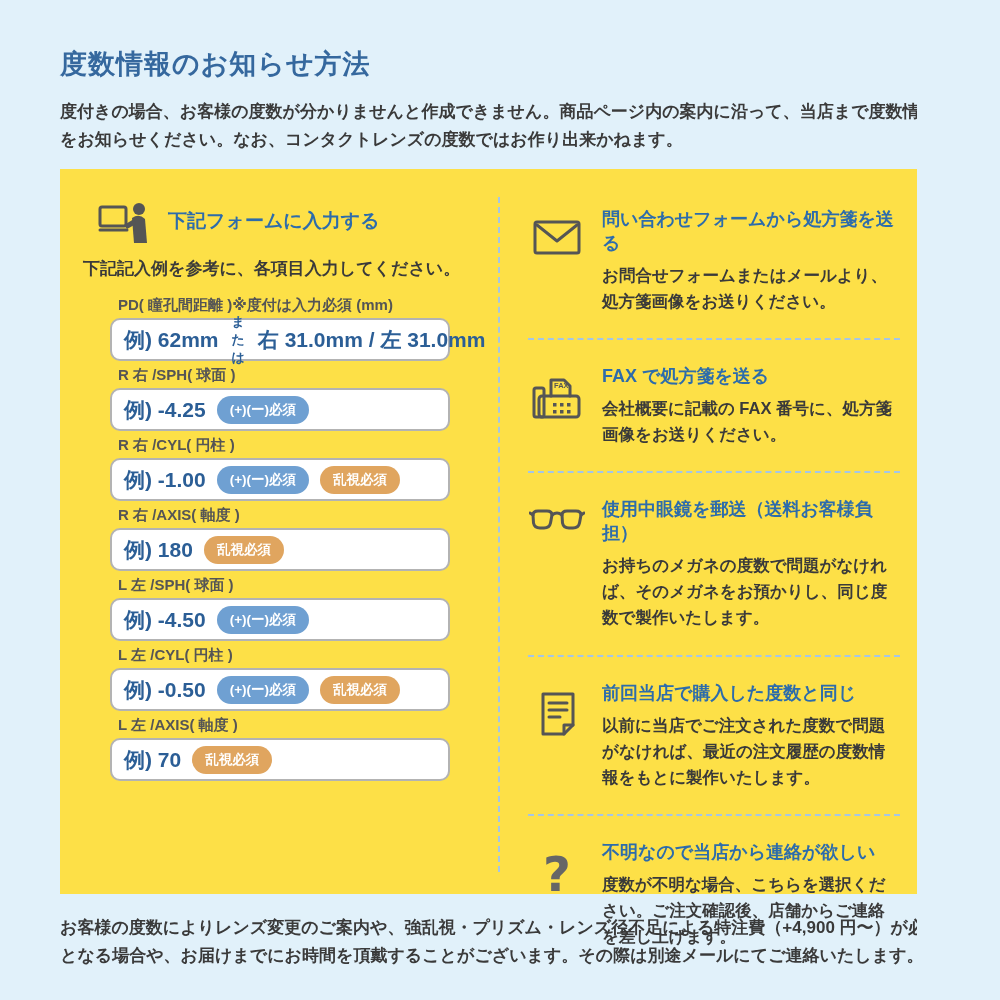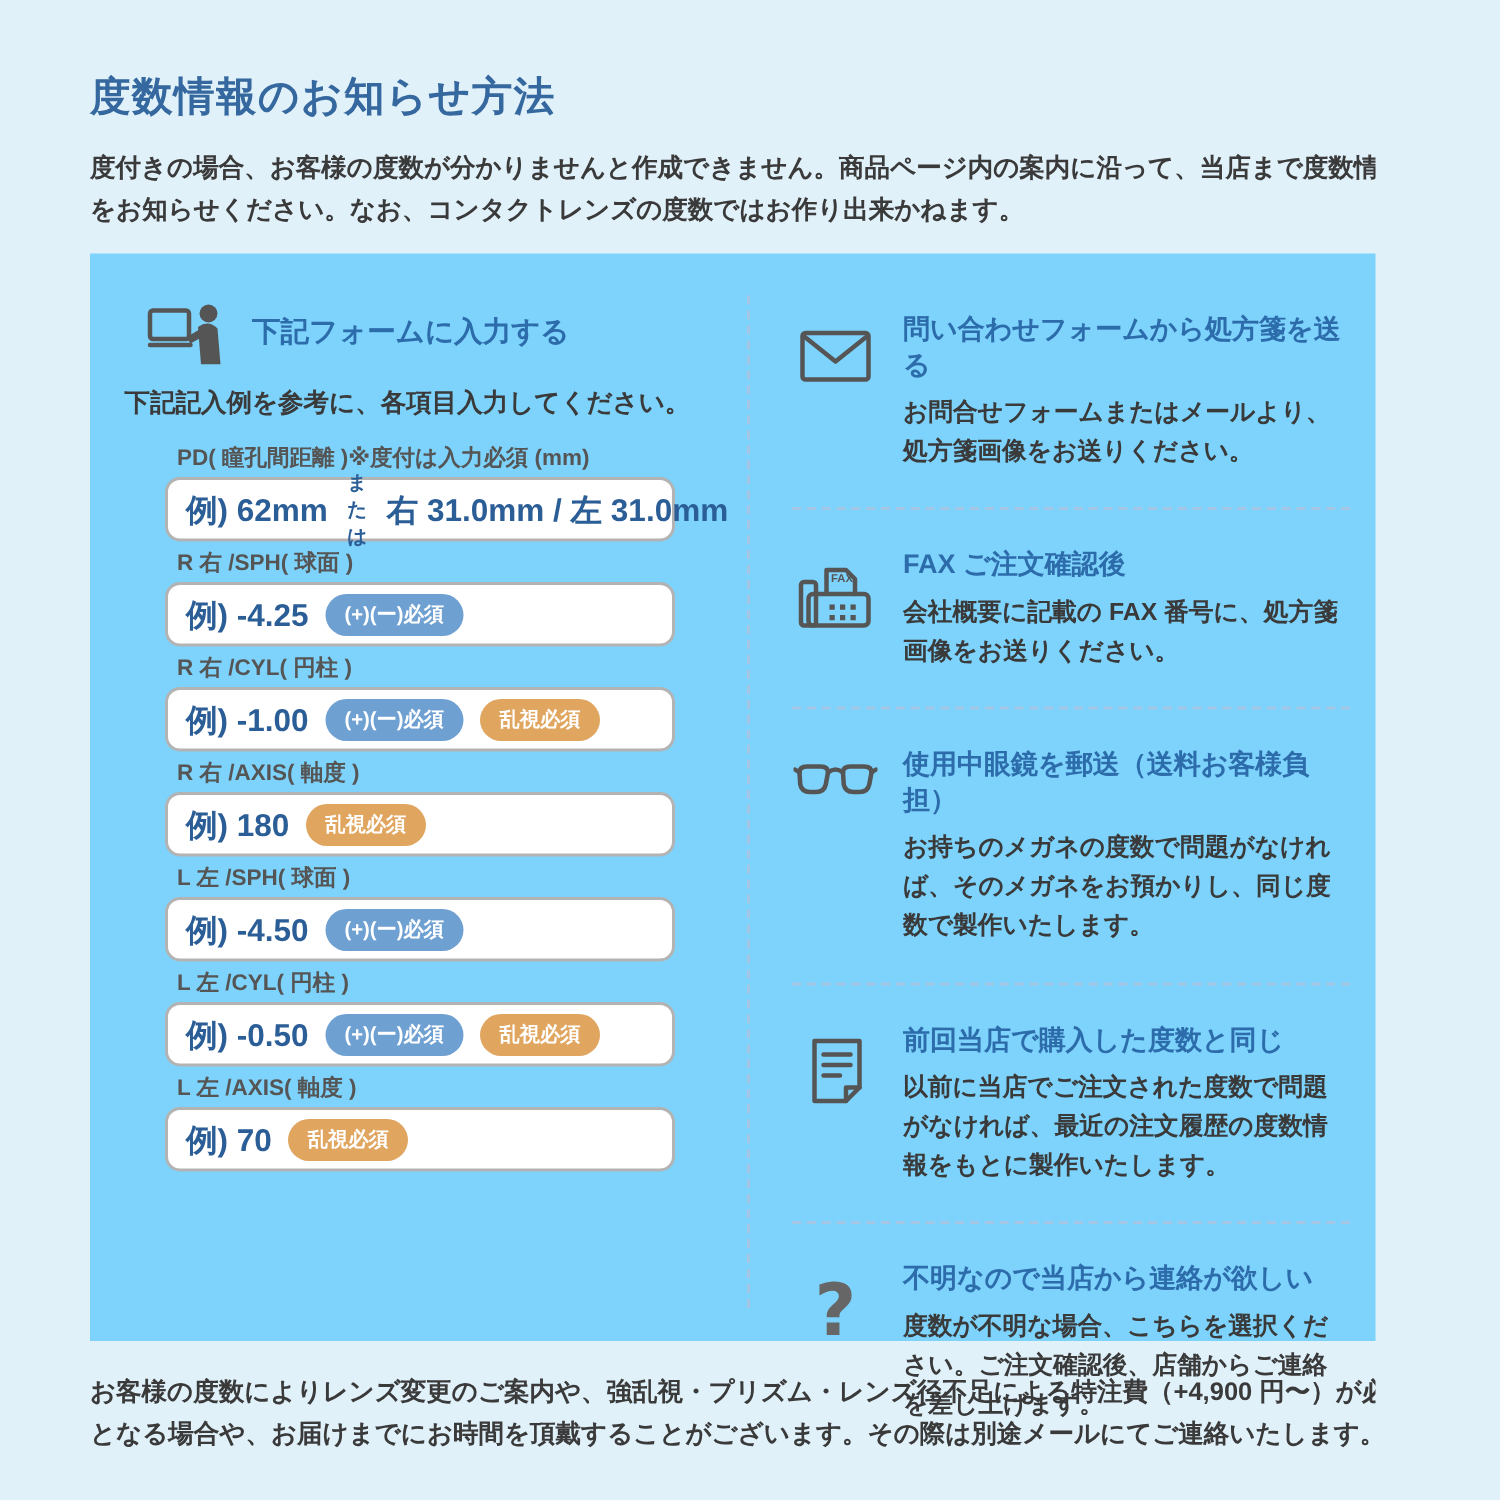--- a/index.html
+++ b/index.html
@@ -3,21 +3,21 @@
 <meta charset="utf-8">
 <style>
   * { margin:0; padding:0; box-sizing:border-box; }
   html,body { width:1000px; height:1000px; }
   body { font-family:"Liberation Sans","DejaVu Sans",sans-serif; background:#e1f1fa; }
   .page { width:917px; height:1000px; padding:46px 58px 0 60px; overflow:hidden; }
 
   .page-title { font-size:27px; font-weight:bold; color:#35689e; letter-spacing:1px; }
   .intro { margin-top:16px; font-size:17px; line-height:1.62; color:#3a3a3a; font-weight:bold; width:880px; }
 
-  .panel { position:relative; margin-top:16px; width:880px; height:725px; background:#7dd3fc; display:flex; }
+  .panel { position:relative; margin-top:16px; width:880px; height:725px; background:#fde047; display:flex; }
   .v-divider { position:absolute; left:438px; top:28px; bottom:22px; border-left:2px dashed #a5c6e5; }
 
   
   .left-col { width:438px; padding:30px 0 0 23px; }
   .form-header { display:flex; align-items:center; gap:16px; margin-left:15px; }
   .form-header-icon { width:54px; height:44px; flex:0 0 auto; }
   .form-heading { font-size:19px; font-weight:bold; color:#2d6cab; }
   .instruction { margin-top:14px; font-size:17px; font-weight:bold; color:#3a3a3a; }
 
   .fields { margin-top:16px; margin-left:27px; width:340px; }
@@ -163,21 +163,21 @@
             <text x="23" y="14" font-size="7.5" font-weight="bold" fill="#555">FAX</text>
             <rect class="fl" x="22" y="29" width="3.5" height="3.5"></rect>
             <rect class="fl" x="29" y="29" width="3.5" height="3.5"></rect>
             <rect class="fl" x="36" y="29" width="3.5" height="3.5"></rect>
             <rect class="fl" x="22" y="36" width="3.5" height="3.5"></rect>
             <rect class="fl" x="29" y="36" width="3.5" height="3.5"></rect>
             <rect class="fl" x="36" y="36" width="3.5" height="3.5"></rect>
           </svg>
         </span>
         <div>
-          <div class="method-title">FAX ご注文確認後</div>
+          <div class="method-title">FAX で処方箋を送る</div>
           <div class="method-body">会社概要に記載の FAX 番号に、処方箋画像をお送りください。</div>
         </div>
       </div>
 
       <div class="method">
         <span class="method-icon-wrap">
           <svg width="56" height="32" viewBox="0 0 56 32">
             <path class="ln" d="M4 8 q0 -4 5 -4 h9 q5 0 5 4 l-1.5 8 q-1 5 -6.5 5 h-4 q-5.5 0 -6.5 -5 z"></path>
             <path class="ln" d="M33 8 q0 -4 5 -4 h9 q5 0 5 4 l-1.5 8 q-1 5 -6.5 5 h-4 q-5.5 0 -6.5 -5 z"></path>
             <path class="ln" d="M23 8 q5 -4 10 0"></path>

